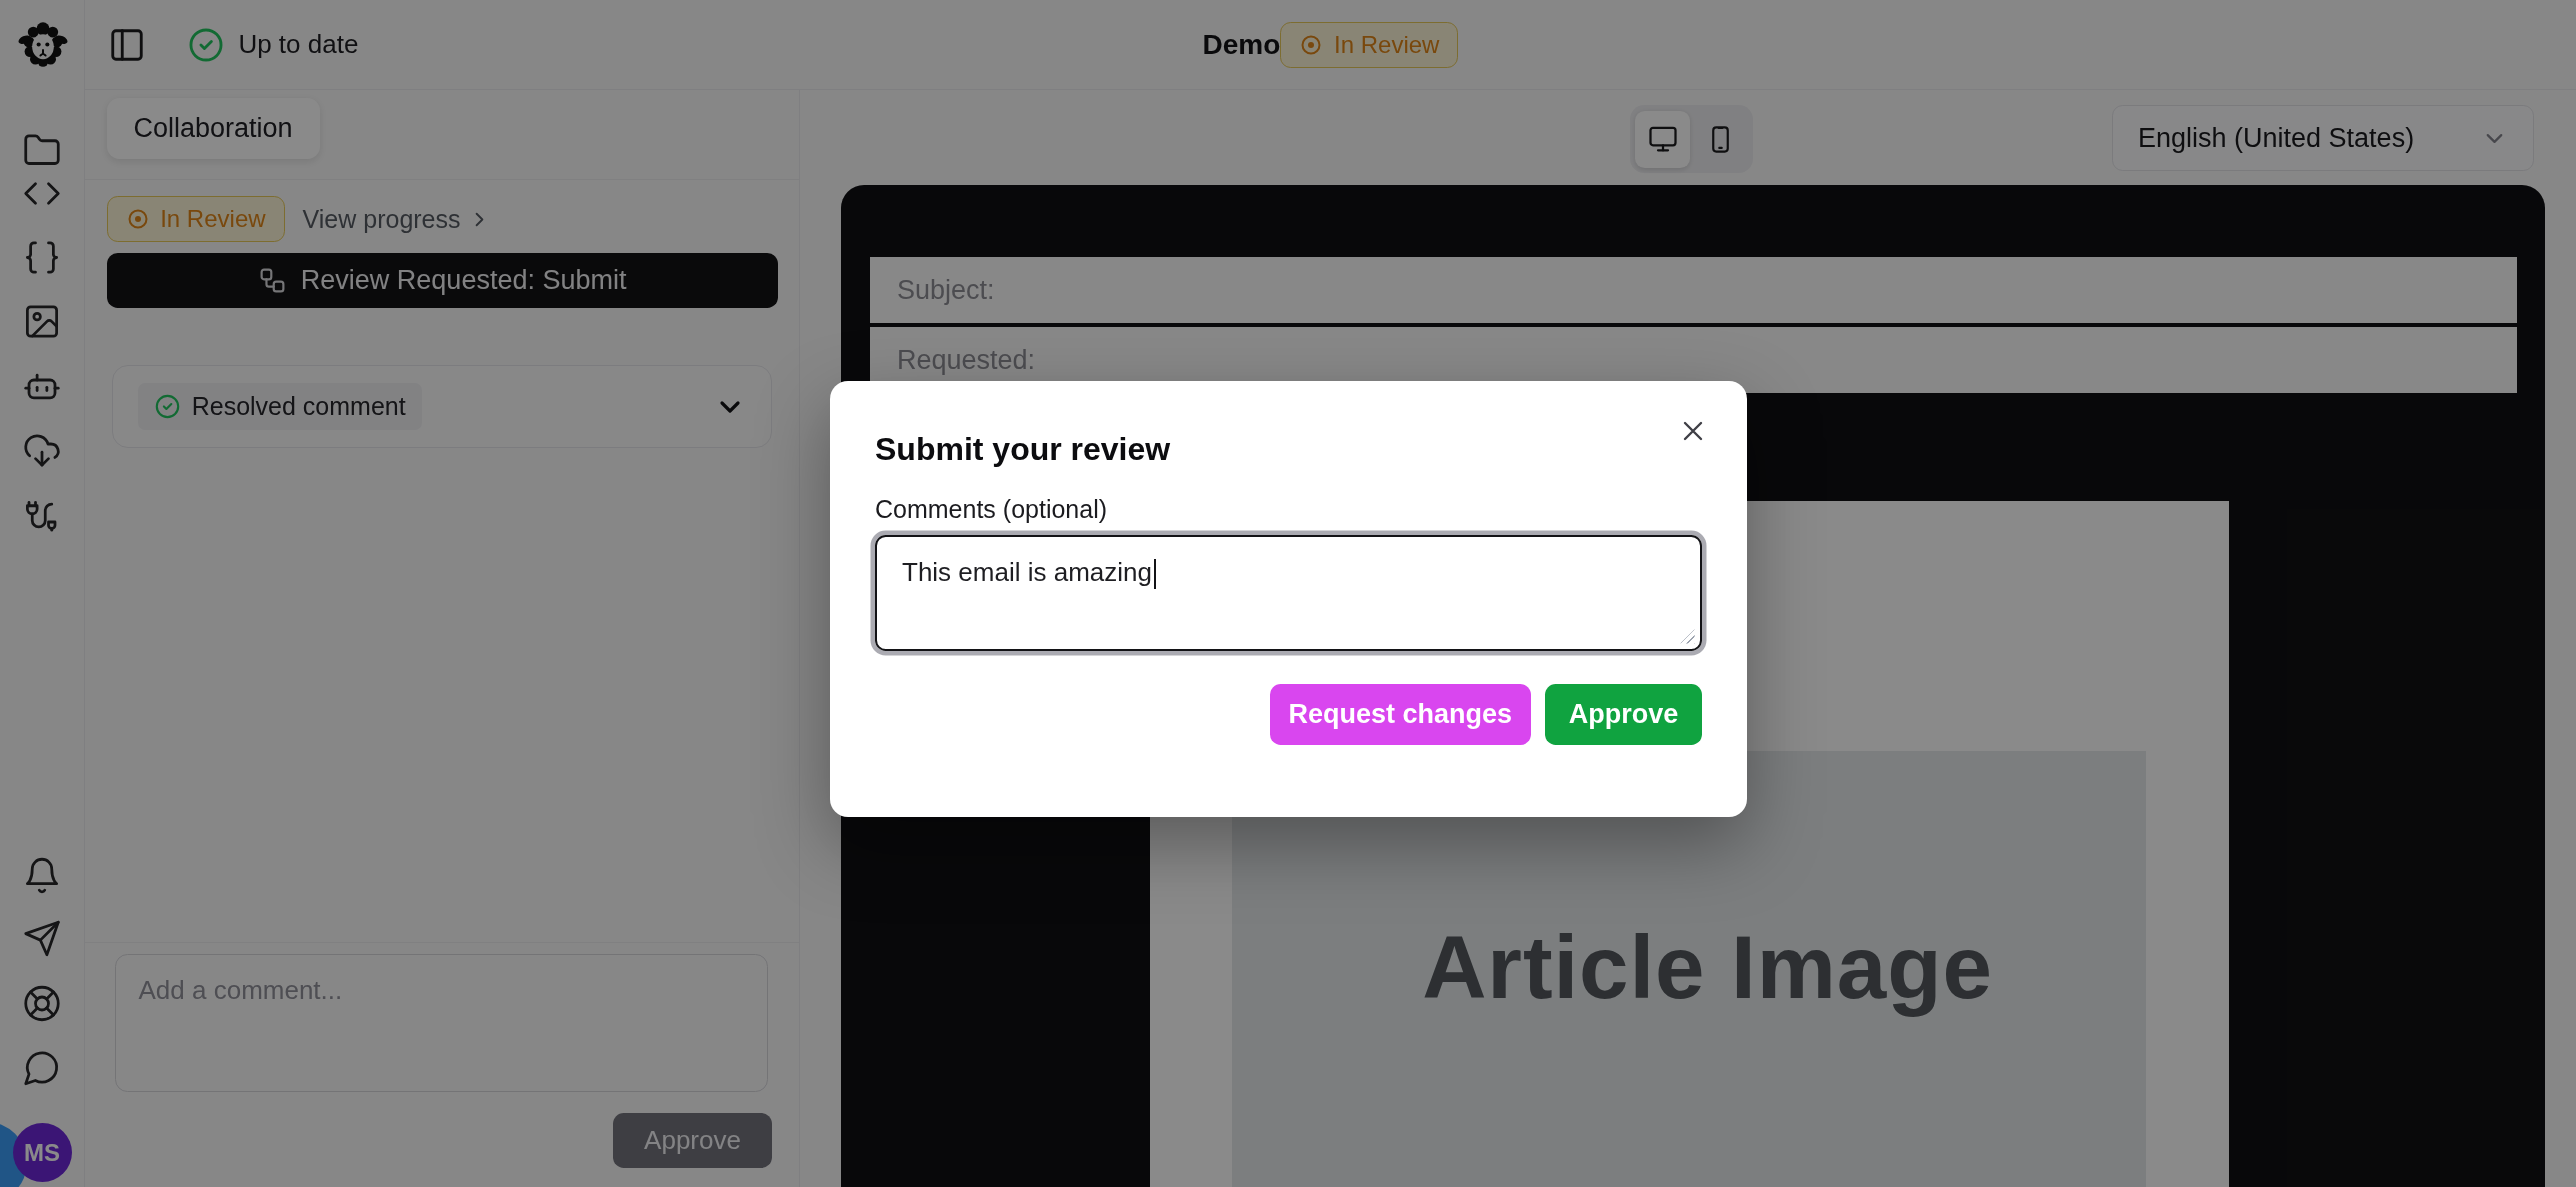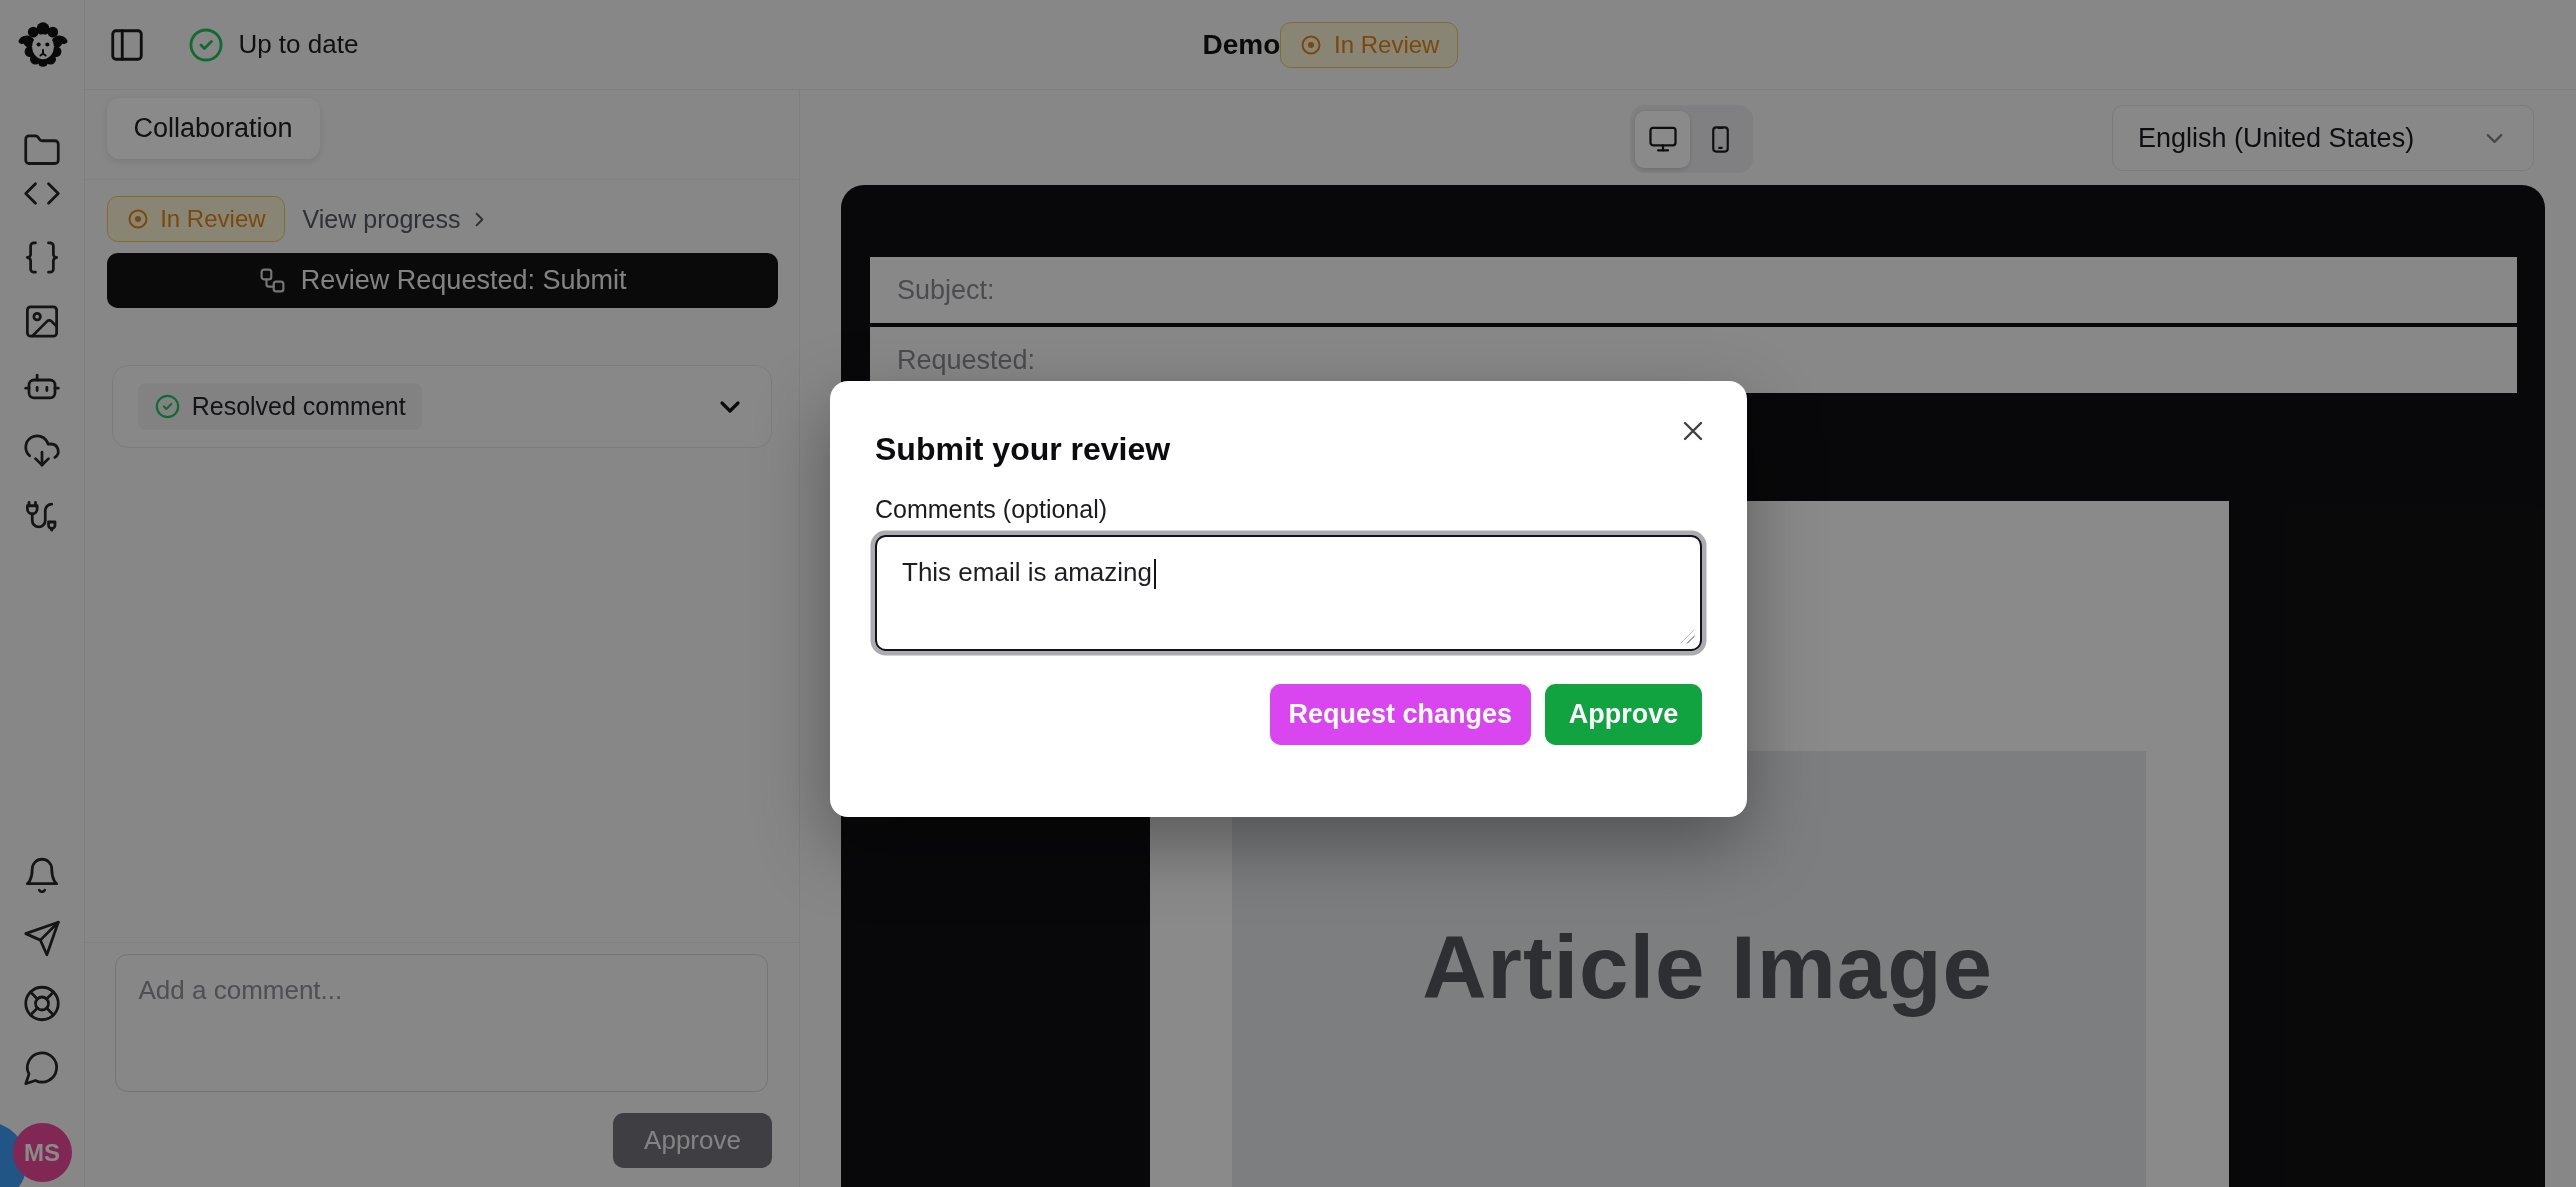--- a/index.html
+++ b/index.html
@@ -205,21 +205,21 @@
           <path d="m4.93 19.07 4.24-4.24"></path>
         </svg>
     </button>
     <button class="rail-icon" style="top:1048px">
       <svg viewBox="0 0 24 24" fill="none" stroke="currentColor" stroke-width="1.7" stroke-linecap="round" stroke-linejoin="round">
           <path d="M7.9 20A9 9 0 1 0 4 16.1L2 22Z"></path>
         </svg>
     </button>
 
     <div id="presence-dot" style="background: rgb(59, 158, 248);"></div>
-    <div id="avatar" style="background: #ec4899;">MS</div>
+    <div id="avatar" style="background: #6d28d9;">MS</div>
   </nav>
 
   <header id="topbar">
     <button id="sidebar-toggle">
       <svg viewBox="0 0 24 24" fill="none" stroke="currentColor" stroke-width="1.8" stroke-linecap="round" stroke-linejoin="round">
           <rect width="18" height="18" x="3" y="3" rx="2"></rect>
           <path d="M9 3v18"></path>
         </svg>
     </button>
     <div id="sync-status">

